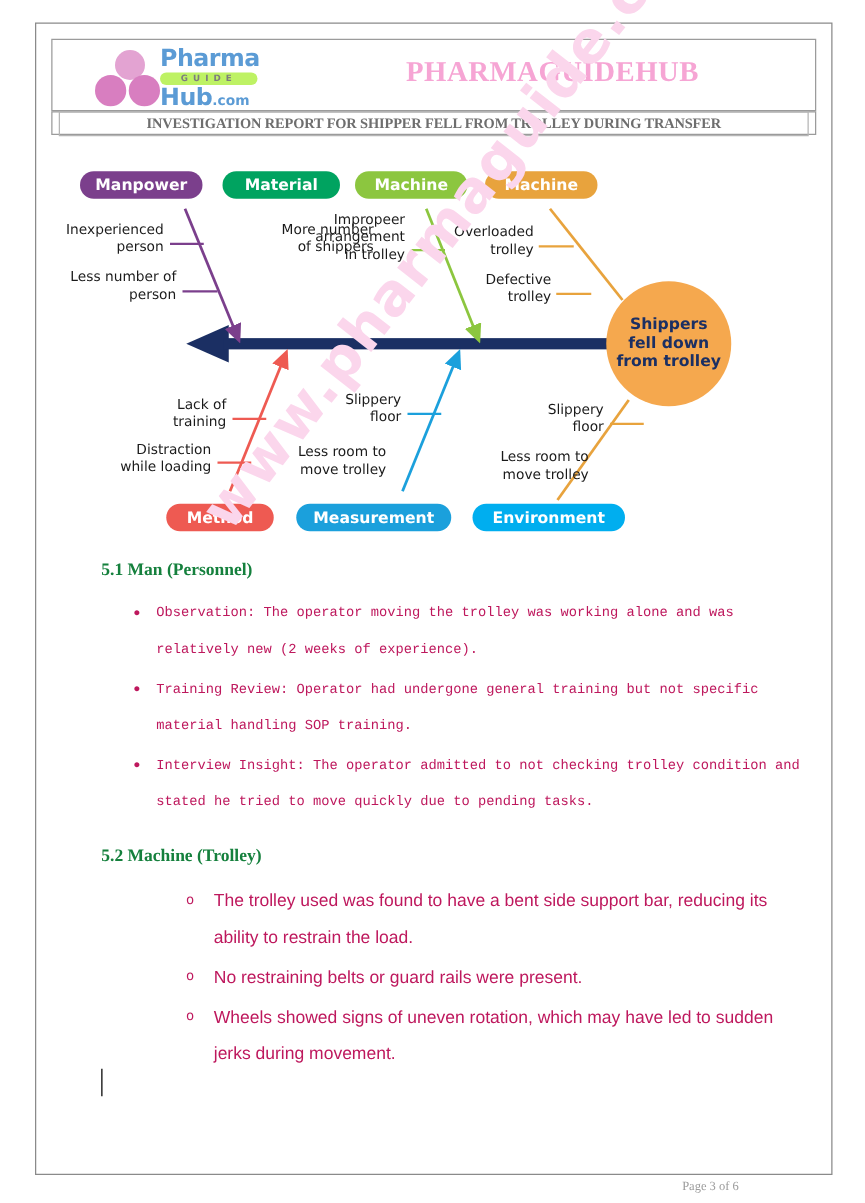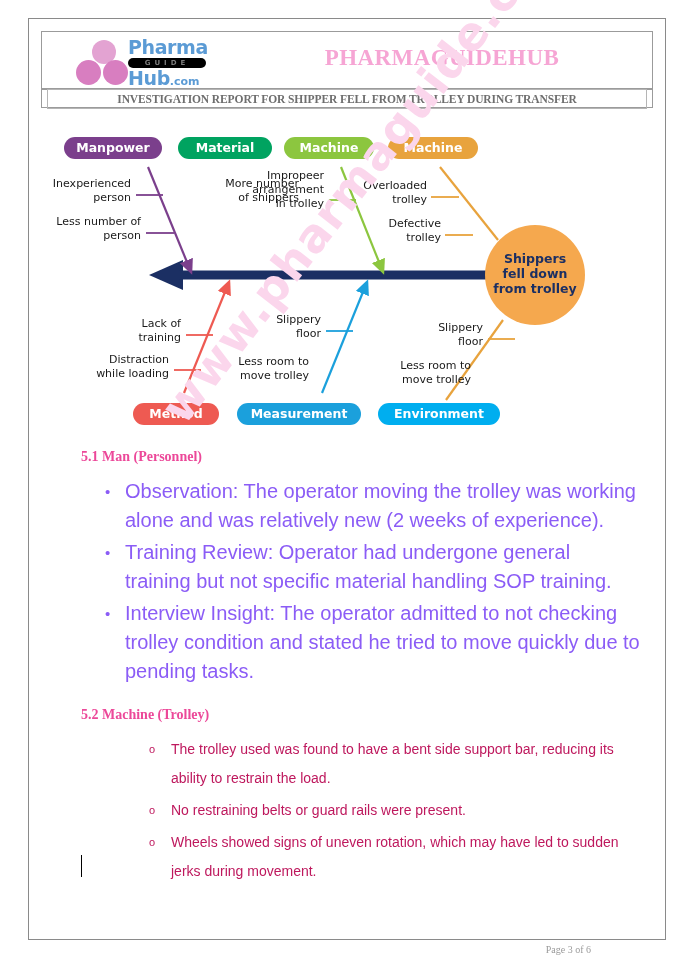--- a/index.html
+++ b/index.html
@@ -65,21 +65,21 @@
     font-weight: bold;
     color: #5b9bd5;
     line-height: 19px;
     letter-spacing: -0.4px;
     display: block;
   }
   #logo-guide-bar {
     display: block;
     width: 78px;
     height: 10px;
-    background: #000000;
+    background: #bef264;
     border-radius: 5px;
     margin-top: 1px;
     color: #7d7d7d;
     font-size: 7px;
     font-weight: bold;
     letter-spacing: 4px;
     text-align: center;
     line-height: 10px;
     font-family: "DejaVu Sans", sans-serif;
   }
@@ -174,36 +174,36 @@
   #doc-body {
     position: absolute;
     left: 52px;
     top: 430px;
     width: 560px;
   }
   .section-heading {
     font-family: "Liberation Serif", serif;
     font-size: 14px;
     font-weight: bold;
-    color: #ec4899;
+    color: #15803d;
     margin: 0 0 12px 0;
   }
   .heading-spacer { height: 18px; }
   ul.bullets, ul.subbullets {
     list-style: none;
     margin: 0;
     padding: 0;
   }
   ul.bullets > li {
     position: relative;
     padding-left: 44px;
-    font-family: Liberation Sans, sans-serif;
-    font-size: 20px;
+    font-family: Liberation Mono, monospace;
+    font-size: 11px;
     line-height: 29px;
-    color: #8b5cf6;
+    color: #be185d;
     margin-bottom: 3px;
   }
   ul.bullets > li::before {
     content: "\2022";
     position: absolute;
     left: 24px;
     top: 0;
     font-size: 15px;
   }
   ul.subbullets > li {

